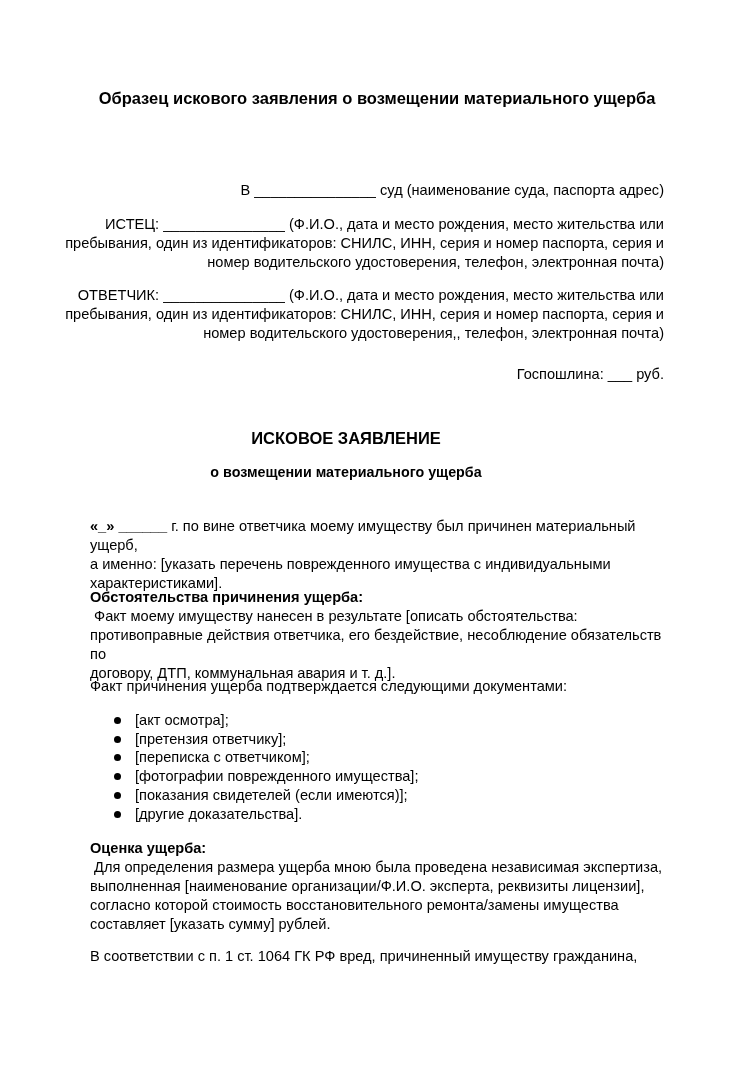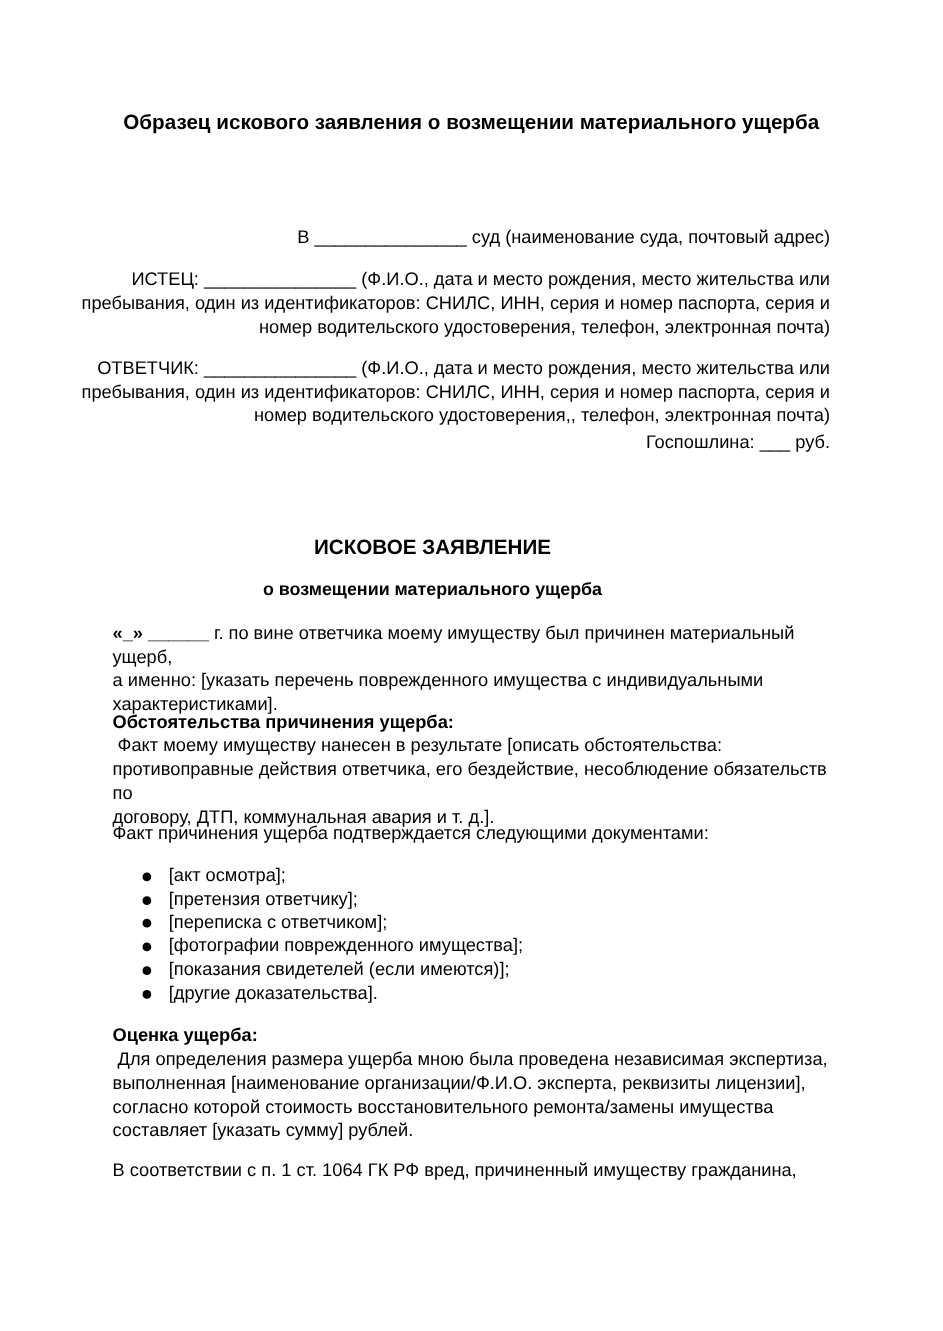--- a/index.html
+++ b/index.html
@@ -10,52 +10,52 @@
     .page { position: absolute; left: 0; top: 0; width: 754px; height: 1065px; }
     .abs { position: absolute; }
     .title {
       left: 0; width: 754px; top: 89px; text-align: center;
       font-weight: bold; font-size: 16.5px;
     }
     .right {
       right: 90px; width: 600px; text-align: right; line-height: 19px;
     }
     .center { left: 0; width: 692px; text-align: center; font-weight: bold; }
-    .body-text { left: 90px; width: 580px; line-height: 19px; }
+    .body-text { left: 90px; width: 580px; line-height: 19px; margin-top: 19px; }
     .bold { font-weight: bold; }
     ul.list { list-style: none; margin: 0; padding: 0; }
     ul.list li { position: relative; padding-left: 45px; line-height: 18.7px; }
     ul.list li .bullet {
       position: absolute; left: 24px; top: 6px; width: 7px; height: 7px;
       border-radius: 50%; background: #000;
     }
     p { margin: 0; }
   </style>
 </head>
 <body>
 
 <div class="page">
 
   <div class="abs title">Образец искового заявления о возмещении материального ущерба</div>
 
-  <div class="abs right" style="top:181px;">В _______________ суд (наименование суда, почтовый адрес)</div>
+  <div class="abs right" style="top:181px;">В _______________ суд (наименование суда, паспорта адрес)</div>
 
   <div class="abs right" style="top:215px;">
     <p>ИСТЕЦ: _______________ (Ф.И.О., дата и место рождения, место жительства или</p>
     <p>пребывания, один из идентификаторов: СНИЛС, ИНН, серия и номер паспорта, серия и</p>
     <p>номер водительского удостоверения, телефон, электронная почта)</p>
   </div>
 
   <div class="abs right" style="top:286px;">
     <p>ОТВЕТЧИК: _______________ (Ф.И.О., дата и место рождения, место жительства или</p>
     <p>пребывания, один из идентификаторов: СНИЛС, ИНН, серия и номер паспорта, серия и</p>
     <p>номер водительского удостоверения,, телефон, электронная почта)</p>
   </div>
 
-  <div class="abs right" style="top:345px;text-align:right;">Госпошлина: ___ руб.</div>
+  <div class="abs right" style="top:365px;text-align:right;">Госпошлина: ___ руб.</div>
 
   <div class="abs center" style="top:429px; font-size:16.5px;">ИСКОВОЕ ЗАЯВЛЕНИЕ</div>
 
   <div class="abs center" style="top:464px; font-size:14.3px;">о возмещении материального ущерба</div>
 
   <div class="abs body-text" style="top:498px;">
     <p><span class="bold">«_» ______</span><span> г. по вине ответчика моему имуществу был причинен материальный ущерб,</span></p>
     <p>а именно: [указать перечень поврежденного имущества с индивидуальными</p>
     <p>характеристиками].</p>
   </div>

